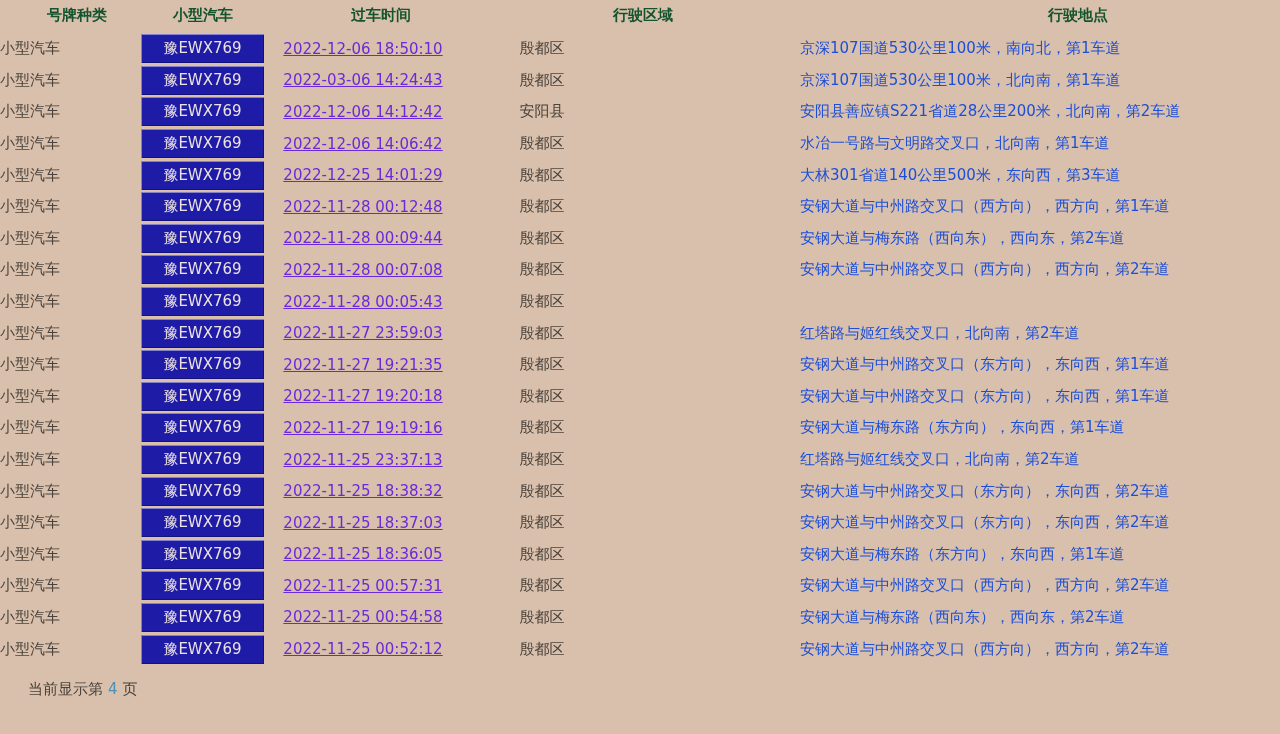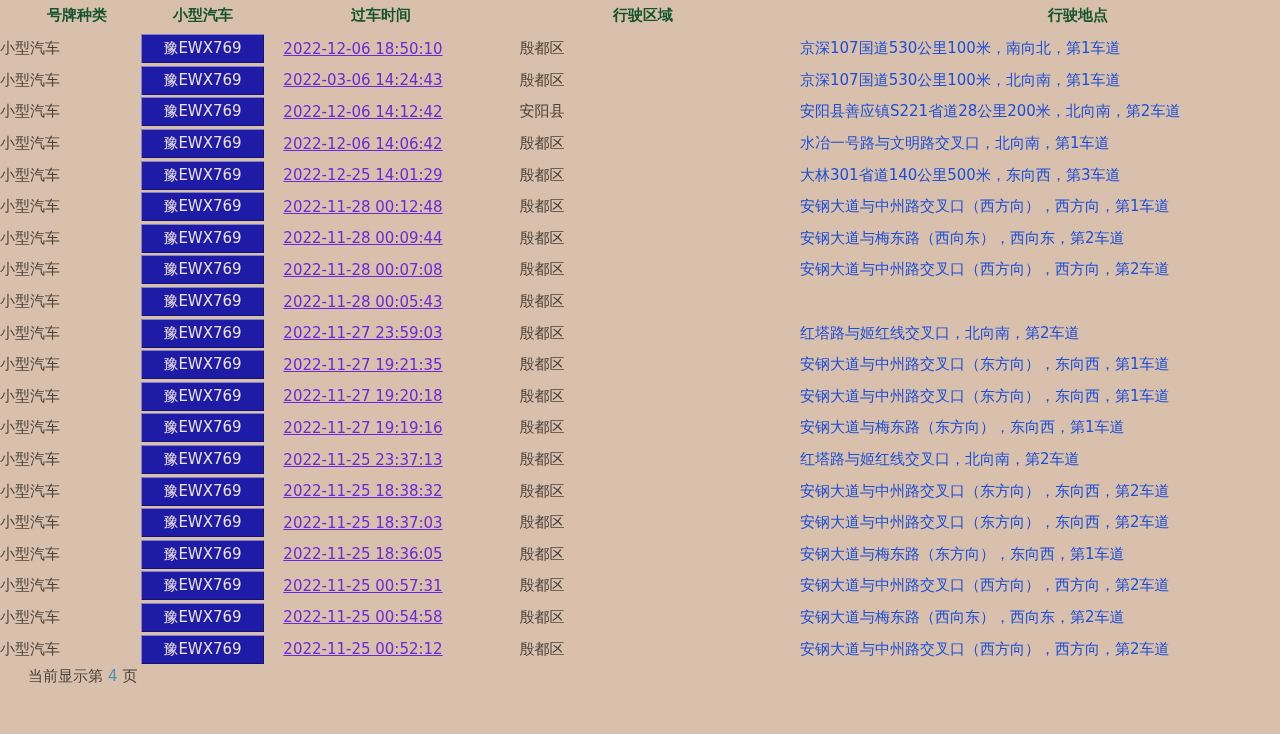--- a/index.html
+++ b/index.html
@@ -34,21 +34,21 @@
     display:flex; align-items:center; justify-content:center;
     background:#1e1ba6;
     color:#ece2e2;
     font-size:15px;
     box-shadow: inset 1px 1px 0 rgba(255,255,255,.45), inset -1px -1px 0 rgba(10,10,70,.5);
   }
   .cell-time { text-align:center; color:#6d28d9;text-decoration:underline; }
   .cell-region { text-align:center; color:#4b423b; }
   .cell-location { padding-left:178px; color:#1d4ed8; }
   .pagination {
-    margin:2px 0 0 28px;
+    margin:15px 0 0 28px;
     font-size:15px; color:#4b423b;
   }
   .page-num { color:#4a90b5; margin:0 5px; }
 </style>
 </head>
 <body>
 
 <div class="page">
 
   <div class="header-row">

